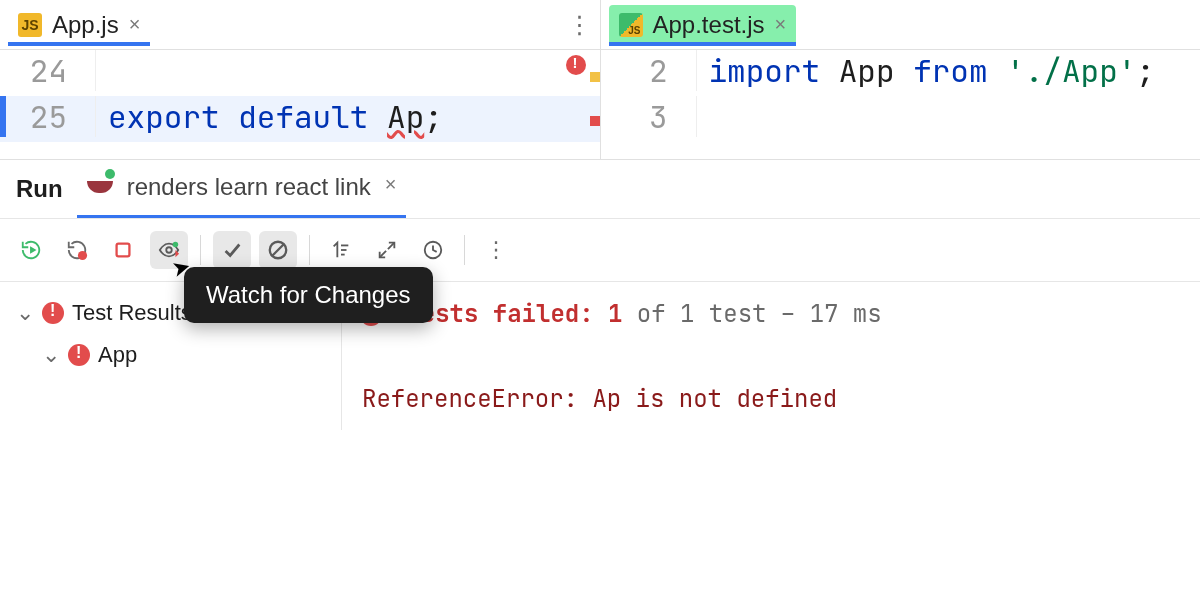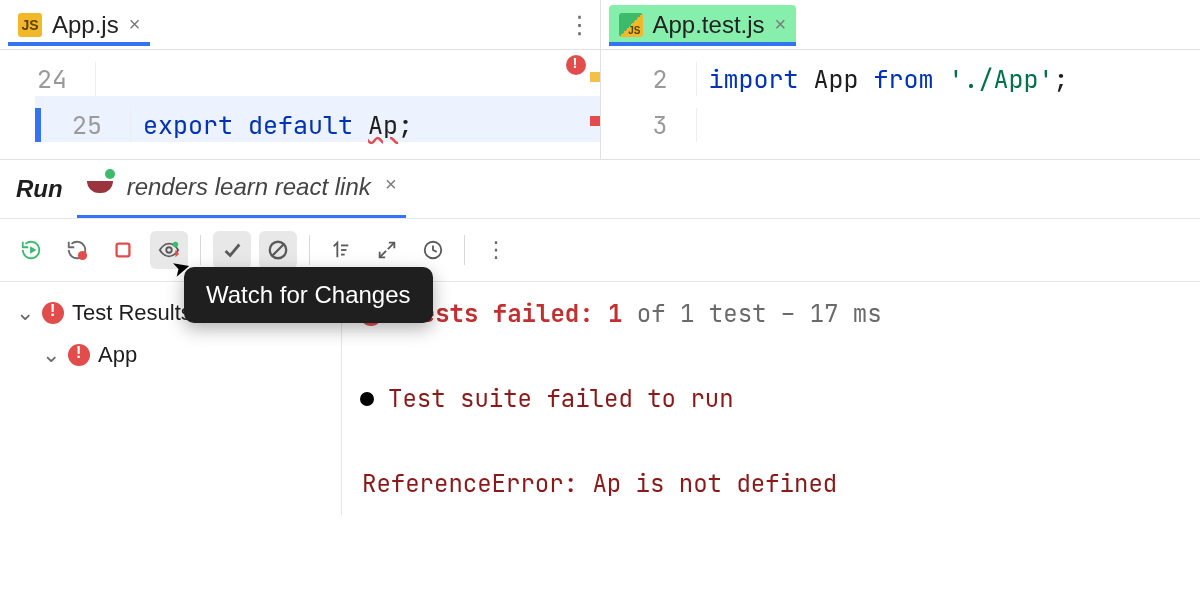--- a/index.html
+++ b/index.html
@@ -80,25 +80,25 @@
     color: #5c4200;
   }
 
   .code {
     flex: 1;
     display: flex;
     flex-direction: column;
   }
   .codeline {
     display: flex;
-    align-items: flex-end;
+    align-items: flex-start;
     height: 46px;
-    font-size: 25px;
-  }
-  .codeline.highlight { background: #edf3fe; margin-left: 35px; }
+    font-size: 31px;
+  }
+  .codeline.highlight { background: #edf3fe; }
   .gutter {
     width: 96px;
     text-align: right;
     padding-right: 28px;
     color: #9a9a9a;
     border-right: 1px solid #eee;
     position: relative;
   }
   .gutter.blue-mark::before {
     content: "";
@@ -142,21 +142,20 @@
   .run-panel {
     display: flex;
     flex-direction: column;
   }
   .run-tabrow {
     display: flex;
     align-items: center;
     gap: 24px;
     height: 58px;
     padding: 0 16px;
-    font-style: italic;
   }
   .run-label { font-weight: 700; font-size: 24px; }
   .run-tab {
     display: flex;
     align-items: flex-start;
     gap: 14px;
     position: relative;
     padding-bottom: 4px;
     color: #444;
     font-size: 24px;
@@ -432,20 +431,17 @@
       </div>
     </div>
 
     <div class="console mono">
       <div class="fail-line">
         <span class="circ-err" style="display:inline-block;vertical-align:middle;margin-right:10px"></span>
         <span class="red">Tests failed:</span>
         <span class="red">1</span>
         <span style="color:#6a6a6a">of 1 test – 17 ms</span>
       </div>
-      <div class="bullet dark">
-        <span>Test suite failed to run</span>
-      </div>
       <div class="trace dark">ReferenceError: Ap is not defined</div>
     </div>
 
   </div>
 </div>
 
 </body></html>

